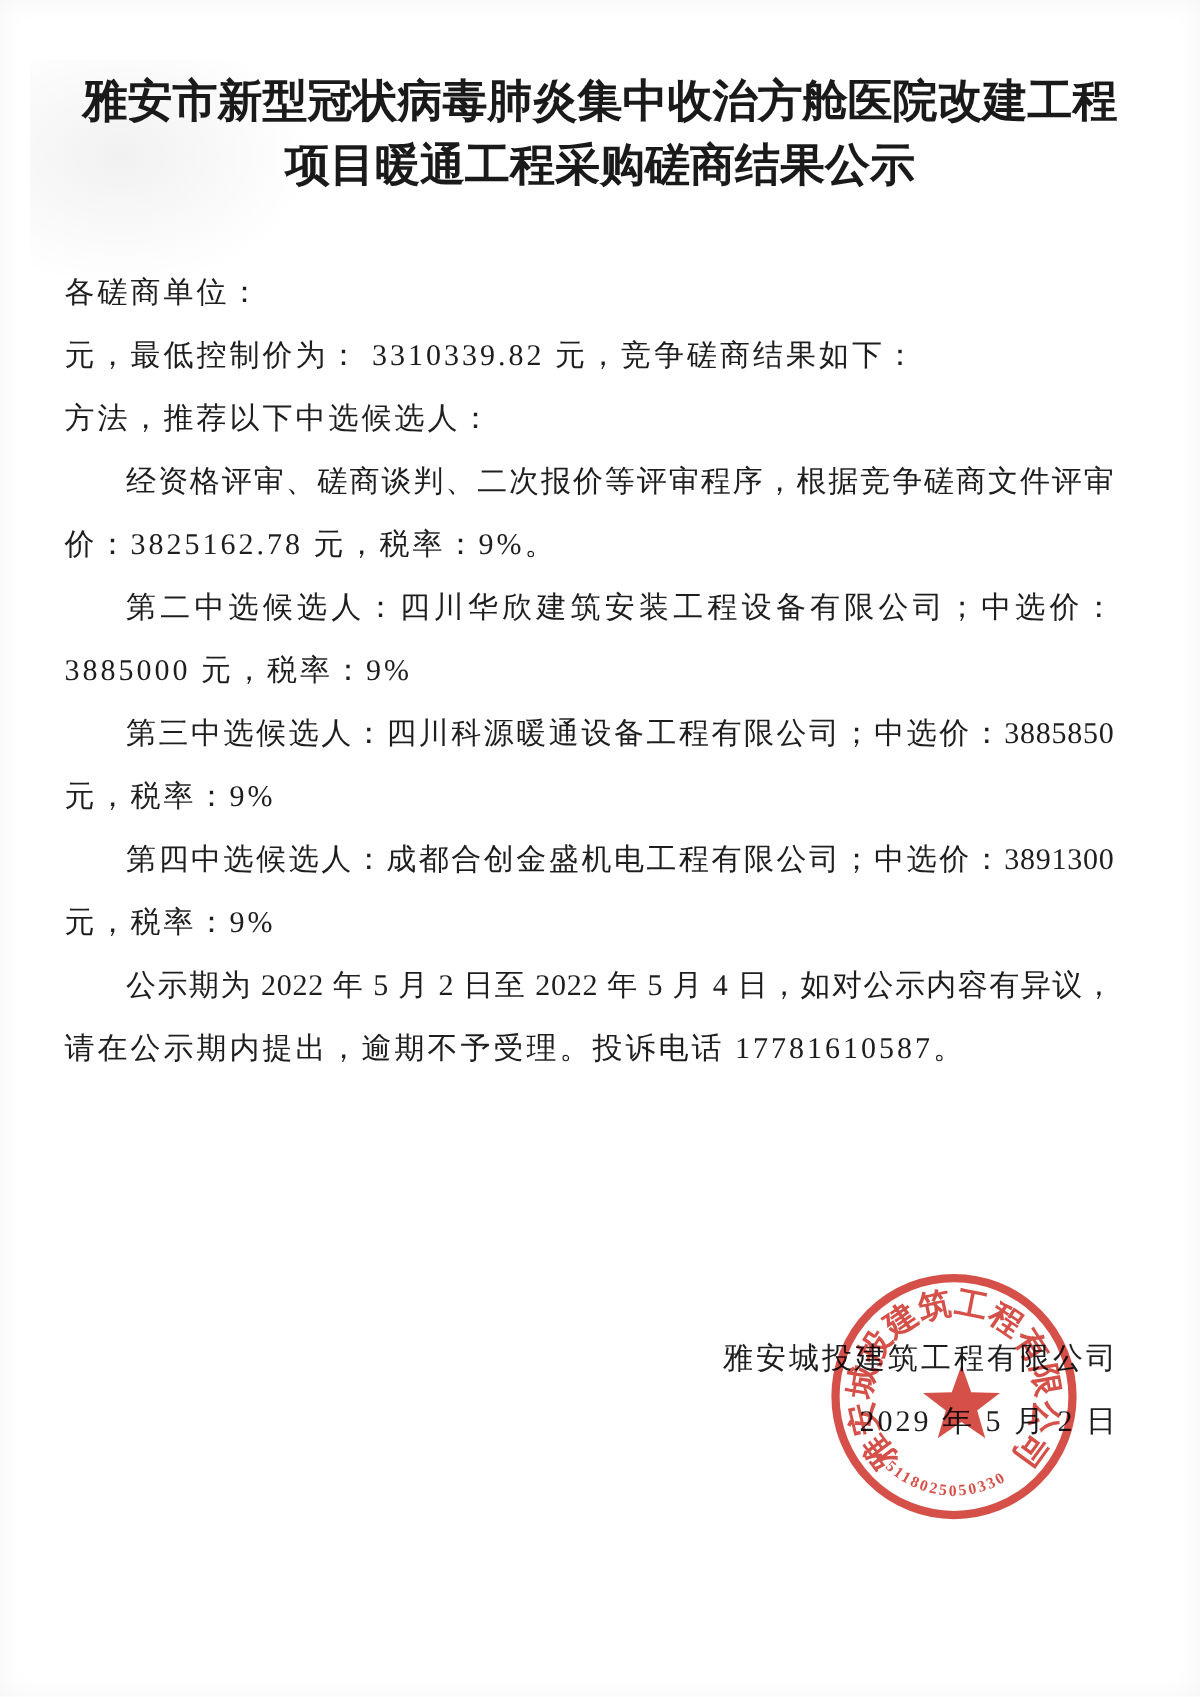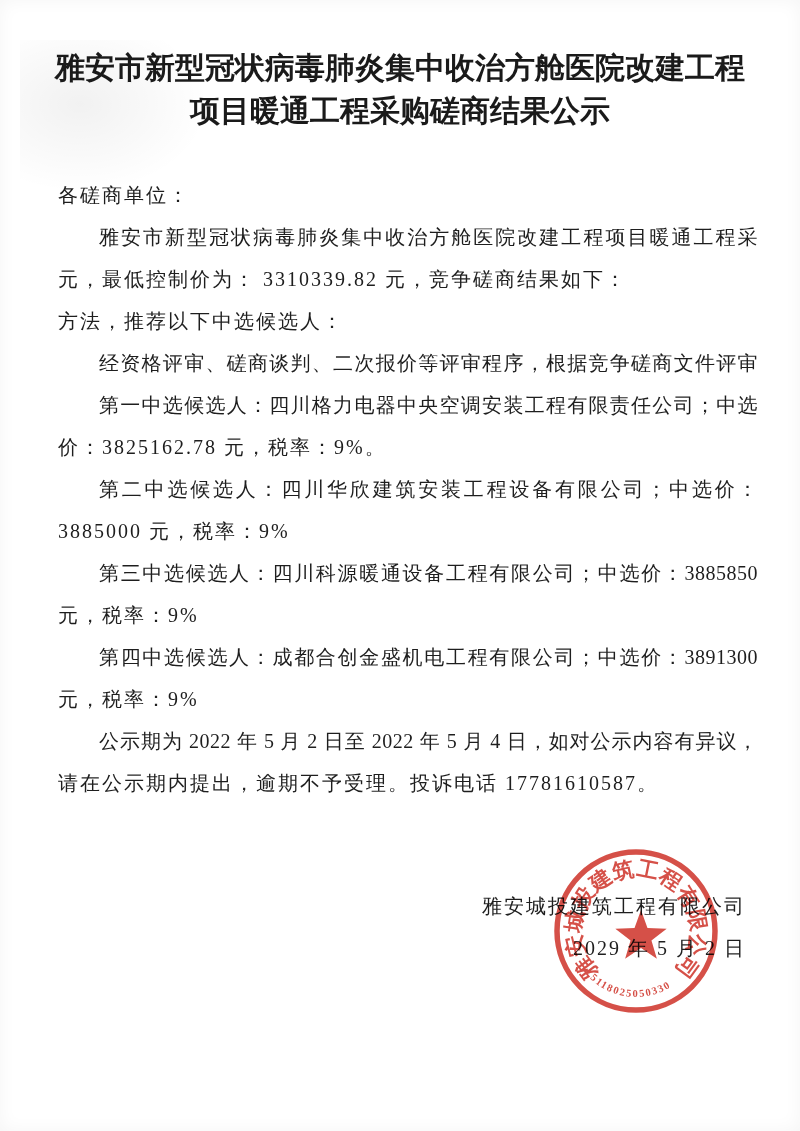--- a/index.html
+++ b/index.html
@@ -23,21 +23,21 @@
   .title{
     position:absolute;left:0;top:46px;width:800px;
     text-align:center;
     font-weight:bold;
     font-size:30px;
     line-height:43px;
     letter-spacing:0px;
     color:#1a1a1a;
   }
   .body-block{
-    position:absolute;left:58px;top:174px;width:700px;
+    position:absolute;left:43px;top:174px;width:700px;
   }
   .bline{
     height:42px;line-height:42px;
     font-size:20px;
     letter-spacing:2px;
     white-space:pre;
     overflow:visible;
   }
   .jl{
     white-space:normal;
@@ -71,25 +71,23 @@
 <div class="page"></div>
 <div class="scan-smudge"></div>
 
 <div class="title">
   <div>雅安市新型冠状病毒肺炎集中收治方舱医院改建工程</div>
   <div>项目暖通工程采购磋商结果公示</div>
 </div>
 
 <div class="body-block">
   <div class="bline">各磋商单位：</div>
-  <div class="bline jl ind">雅安市新型冠状病毒肺炎集中收治方舱医院改建工程项目暖通工程采</div>
   <div class="bline">元，最低控制价为： 3310339.82 元，竞争磋商结果如下：</div>
   <div class="bline">方法，推荐以下中选候选人：</div>
   <div class="bline jl ind">经资格评审、磋商谈判、二次报价等评审程序，根据竞争磋商文件评审</div>
-  <div class="bline jl ind">第一中选候选人：四川格力电器中央空调安装工程有限责任公司；中选</div>
   <div class="bline">价：3825162.78 元，税率：9%。</div>
   <div class="bline jl ind">第二中选候选人：四川华欣建筑安装工程设备有限公司；中选价：</div>
   <div class="bline">3885000 元，税率：9%</div>
   <div class="bline jl ind">第三中选候选人：四川科源暖通设备工程有限公司；中选价：3885850</div>
   <div class="bline">元，税率：9%</div>
   <div class="bline jl ind">第四中选候选人：成都合创金盛机电工程有限公司；中选价：3891300</div>
   <div class="bline">元，税率：9%</div>
   <div class="bline jl ind">公示期为 2022 年 5 月 2 日至 2022 年 5 月 4 日，如对公示内容有异议，</div>
   <div class="bline">请在公示期内提出，逾期不予受理。投诉电话 17781610587。</div>
 </div>

